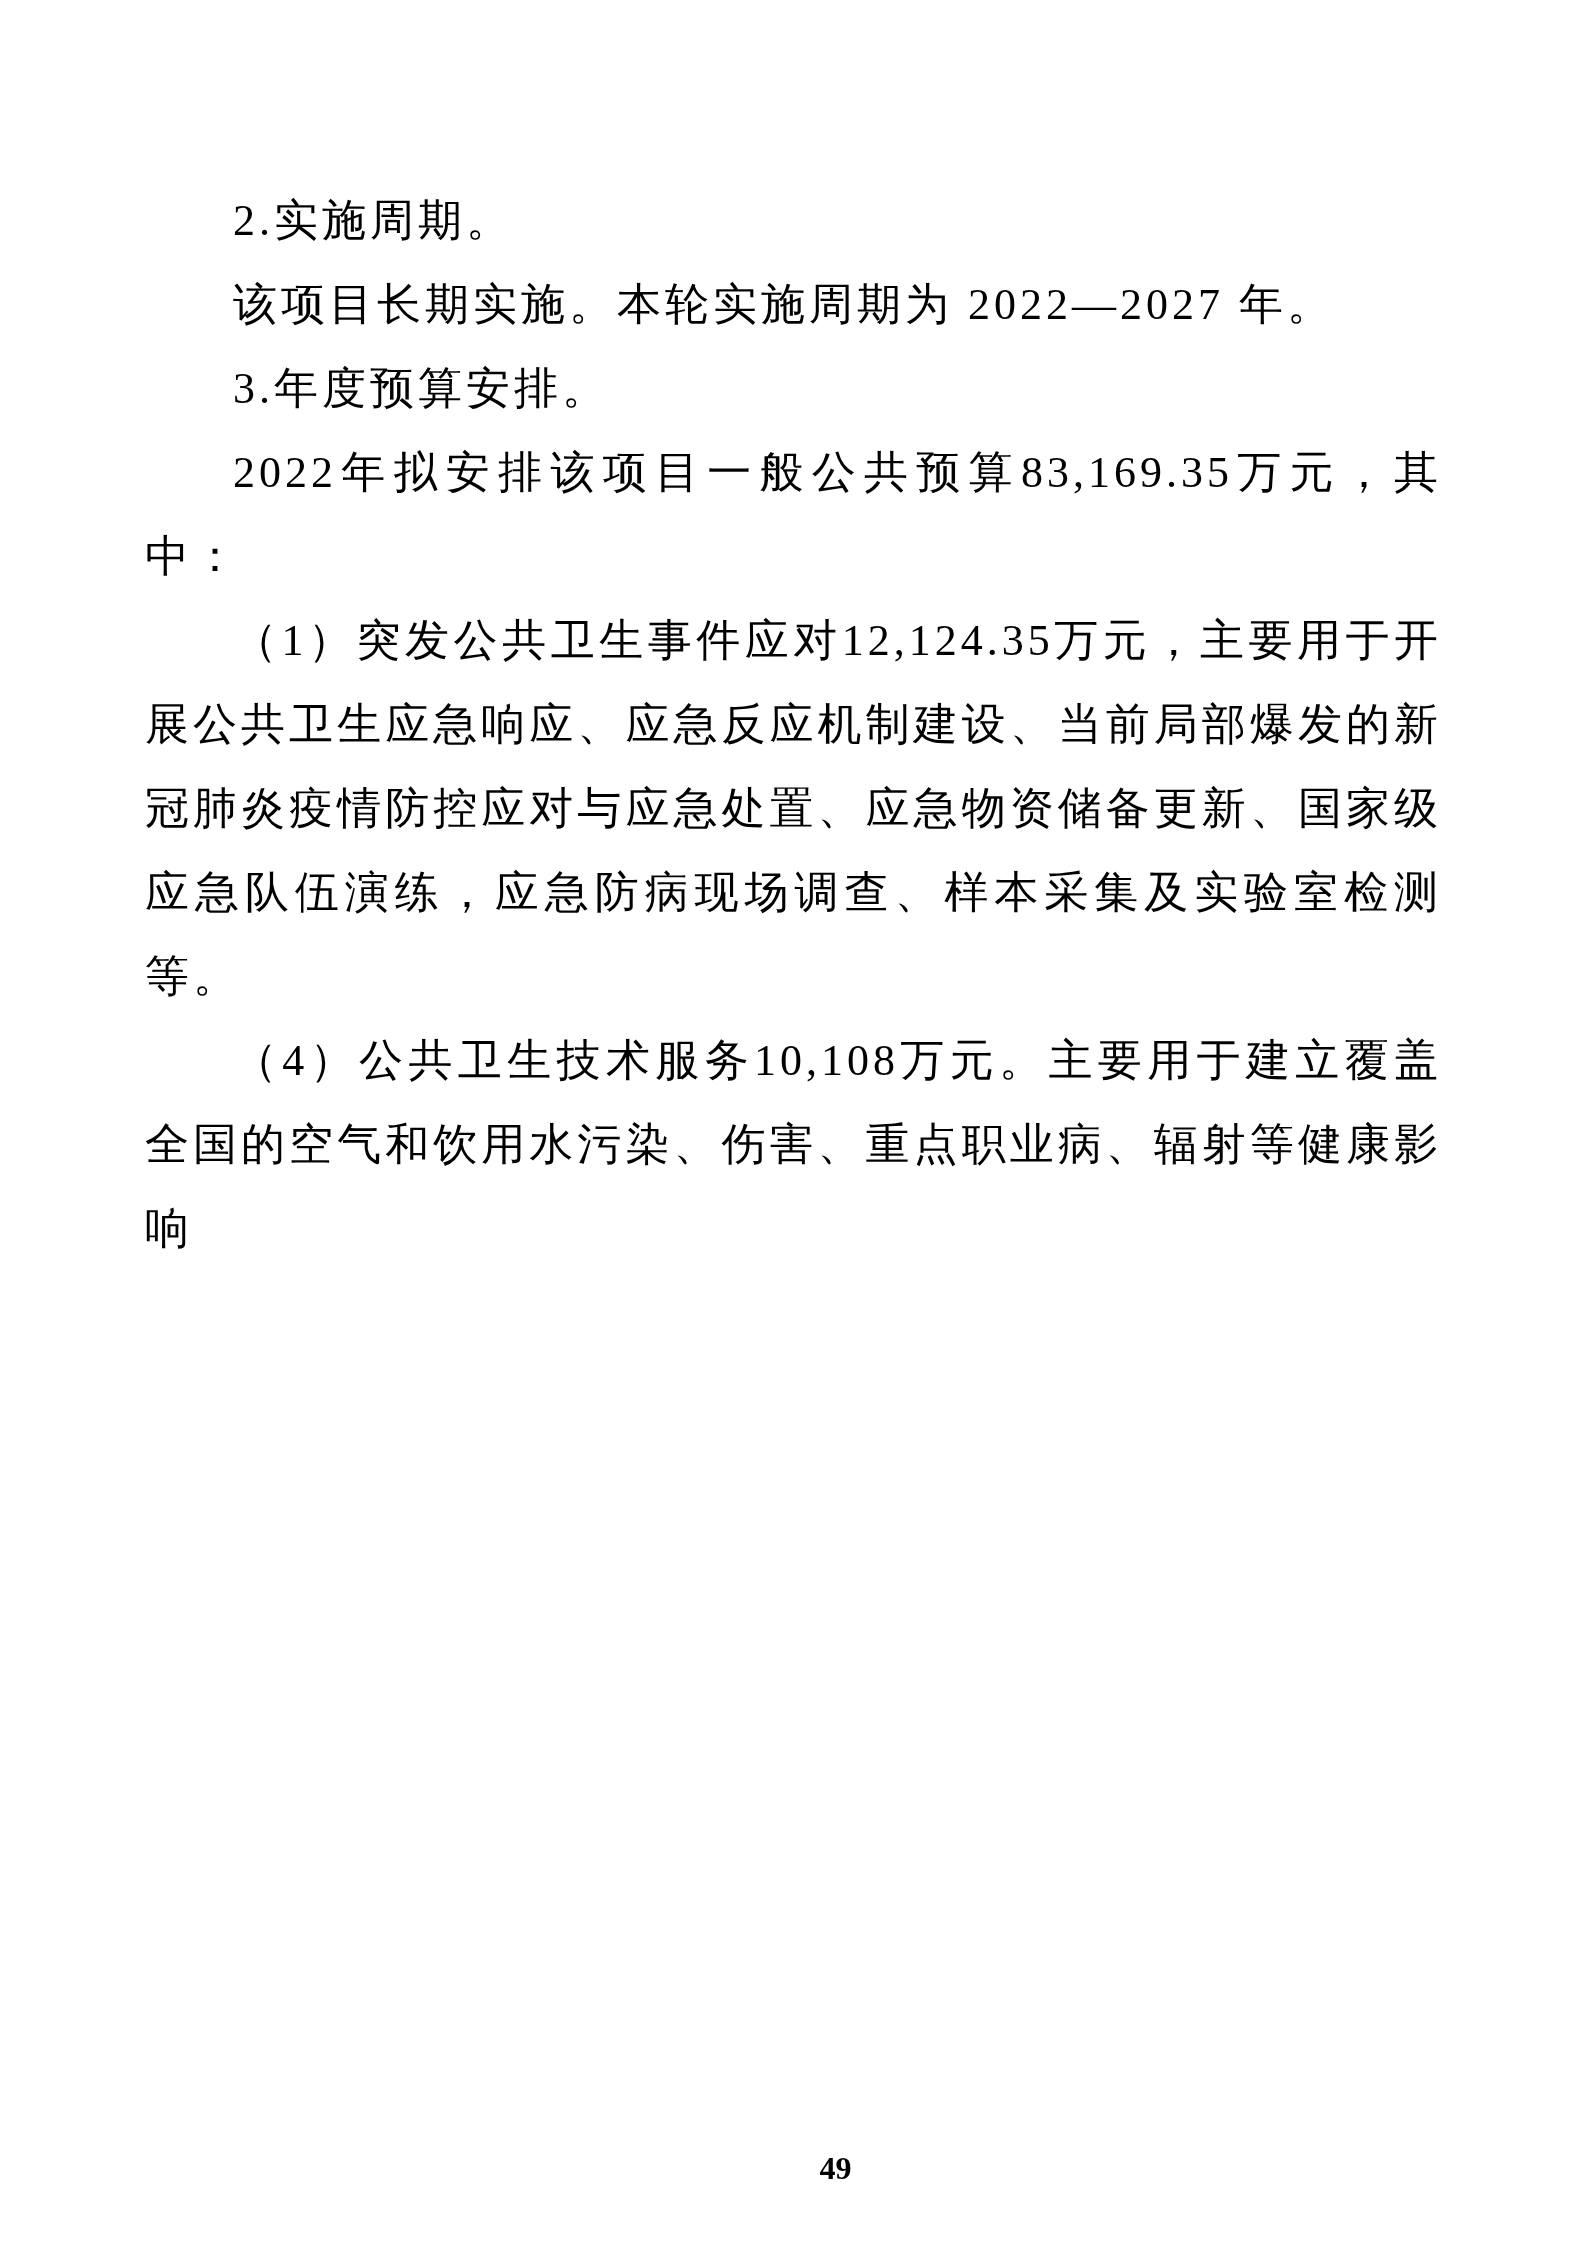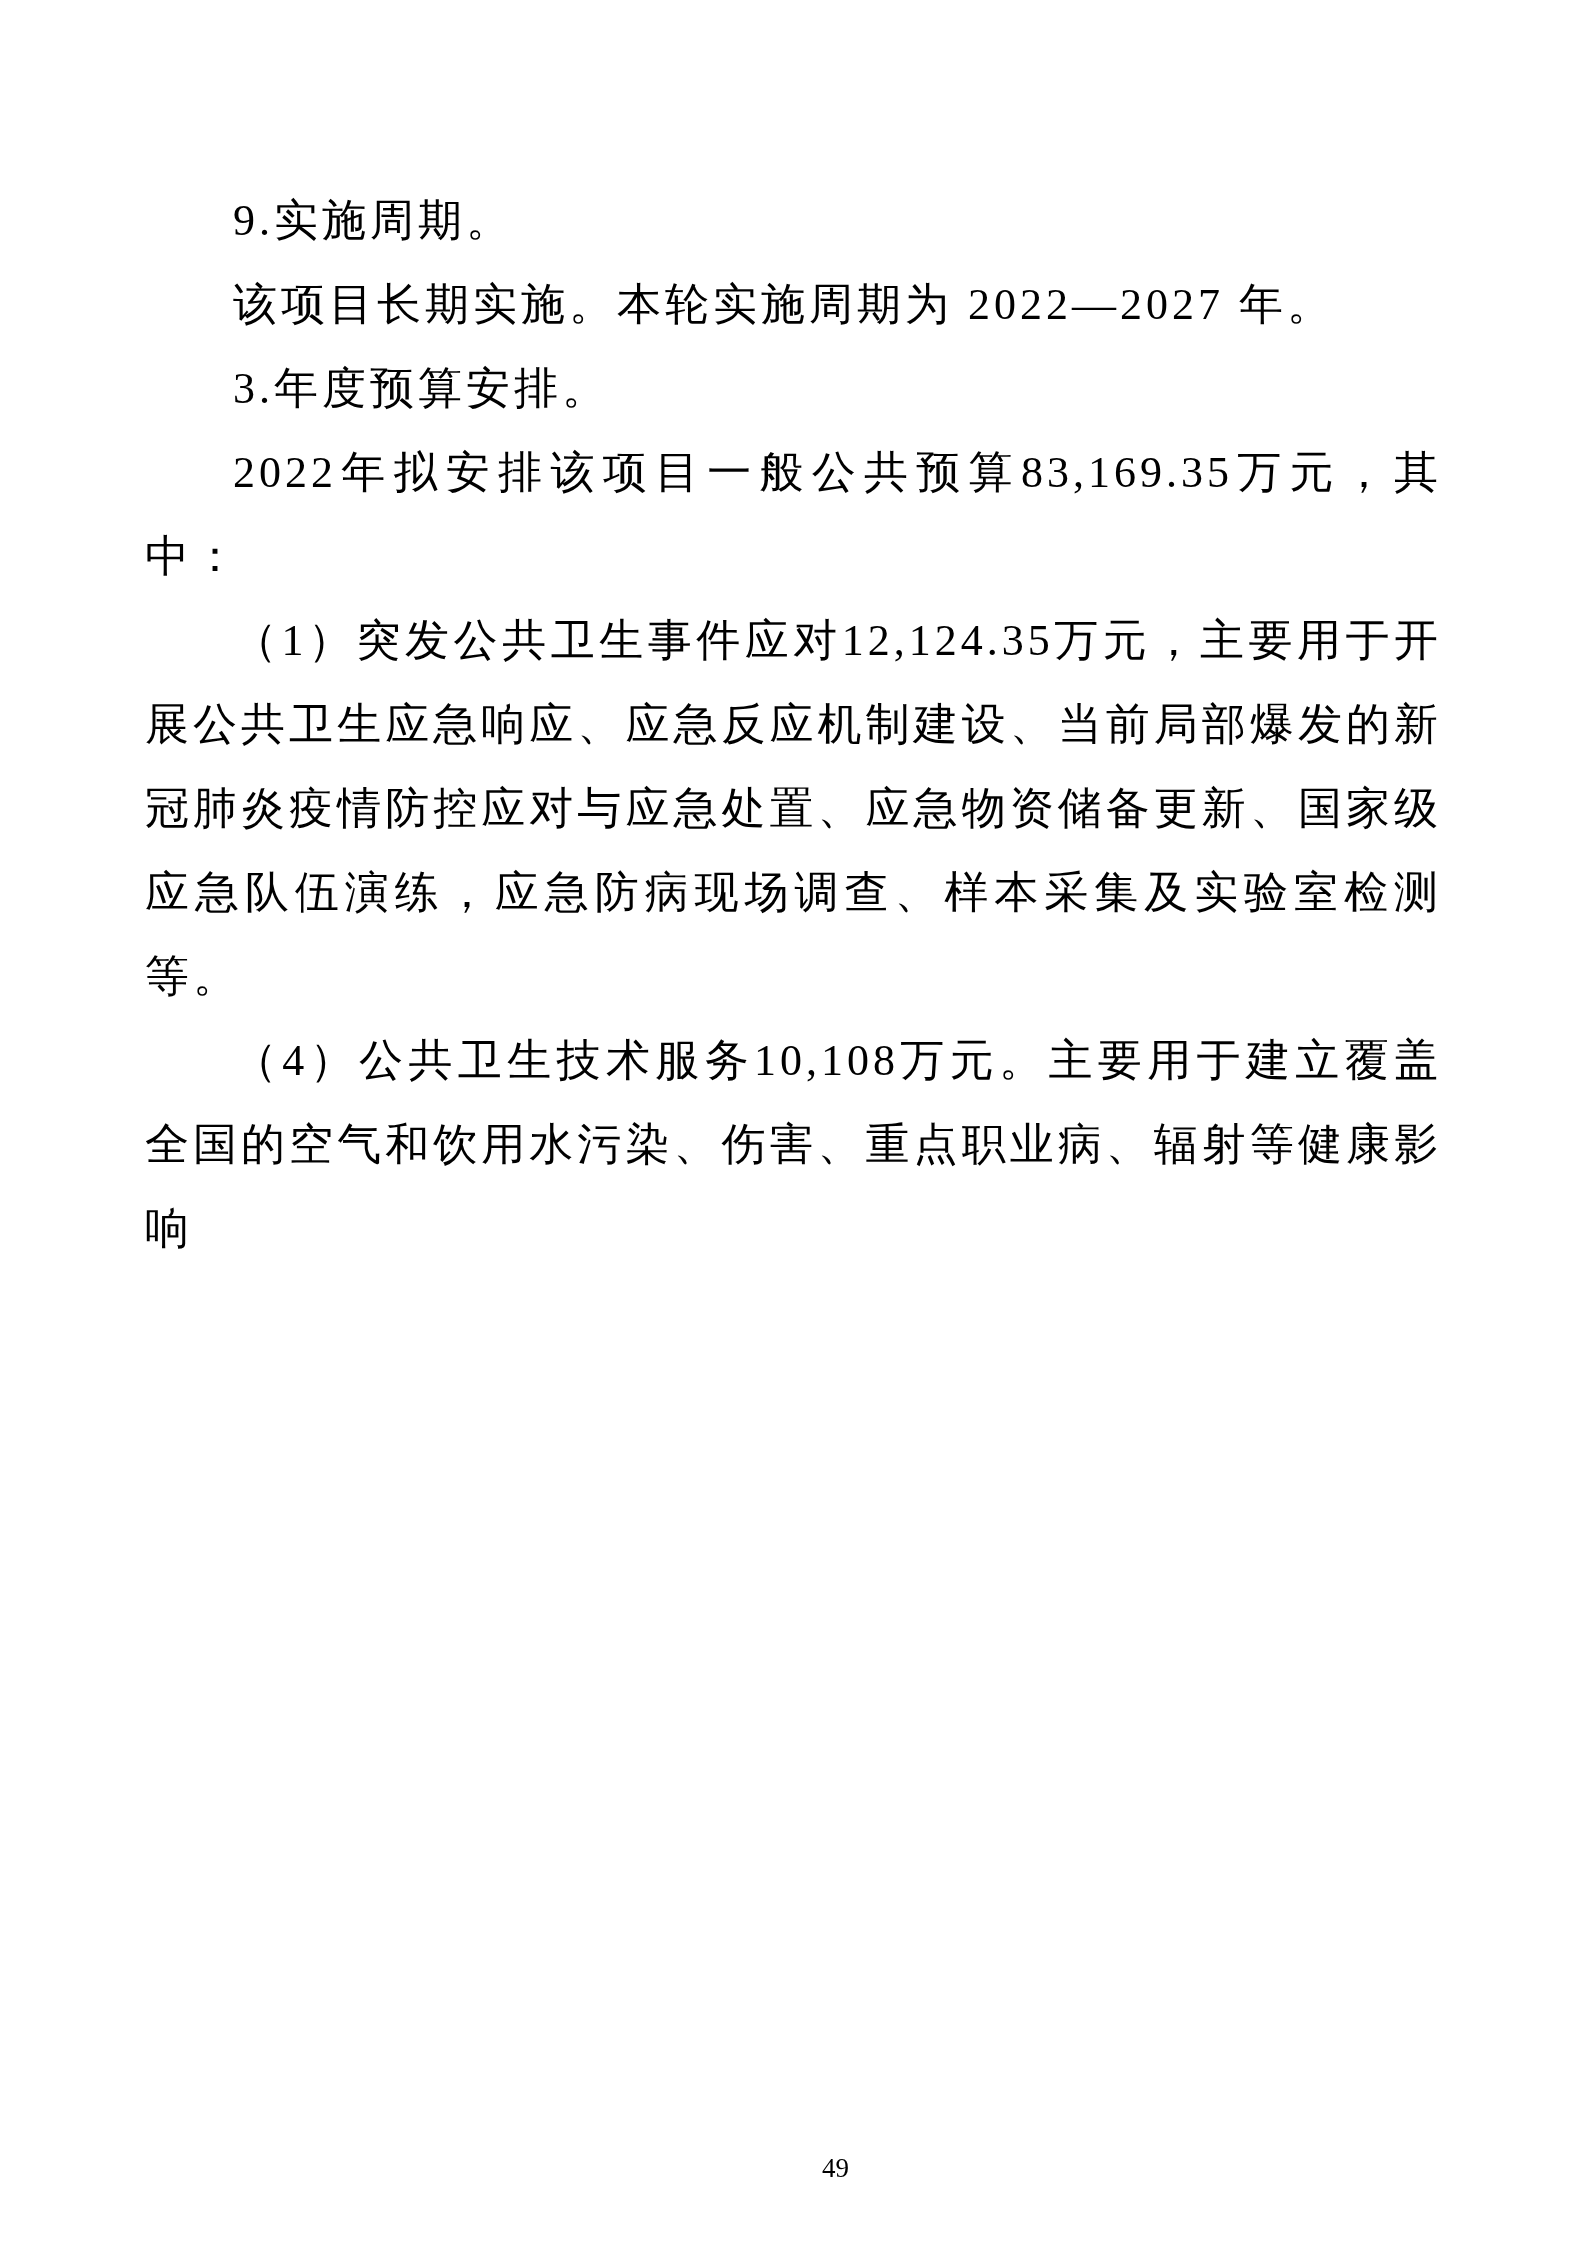--- a/index.html
+++ b/index.html
@@ -35,32 +35,33 @@
   .body-text p {
     margin: 0;
     padding: 0;
     text-indent: 2em;
   }
   .page-number {
     position: absolute;
     top: 2152px;
     left: 50%;
     transform: translateX(-50%) translateX(42px);
-    font-size: 27px;
+    font-size: 32px;
     line-height: 32px;
     letter-spacing: 0;
     color: #000000;
+    font-weight: bold;
   }
 </style>
 </head>
 <body>
 
 <div class="page">
   <div class="body-text">
-    <p>9.实施周期。</p>
+    <p>2.实施周期。</p>
     <p>该项目长期实施。本轮实施周期为 2022—2027 年。</p>
     <p>3.年度预算安排。</p>
     <p>2022年拟安排该项目一般公共预算83,169.35万元，其中：</p>
     <p>（1）突发公共卫生事件应对12,124.35万元，主要用于开展公共卫生应急响应、应急反应机制建设、当前局部爆发的新冠肺炎疫情防控应对与应急处置、应急物资储备更新、国家级应急队伍演练，应急防病现场调查、样本采集及实验室检测等。</p>
     <p>（4）公共卫生技术服务10,108万元。主要用于建立覆盖全国的空气和饮用水污染、伤害、重点职业病、辐射等健康影响</p>
   </div>
   <div class="page-number">49</div>
 </div>
 
 </body></html>

